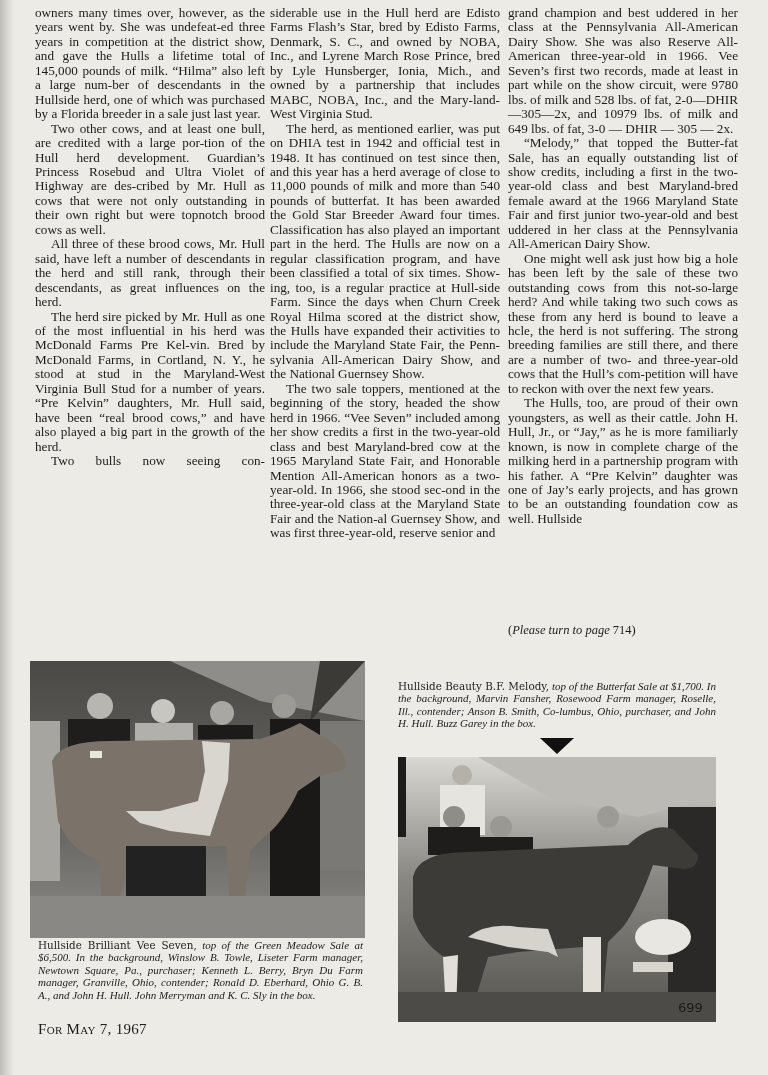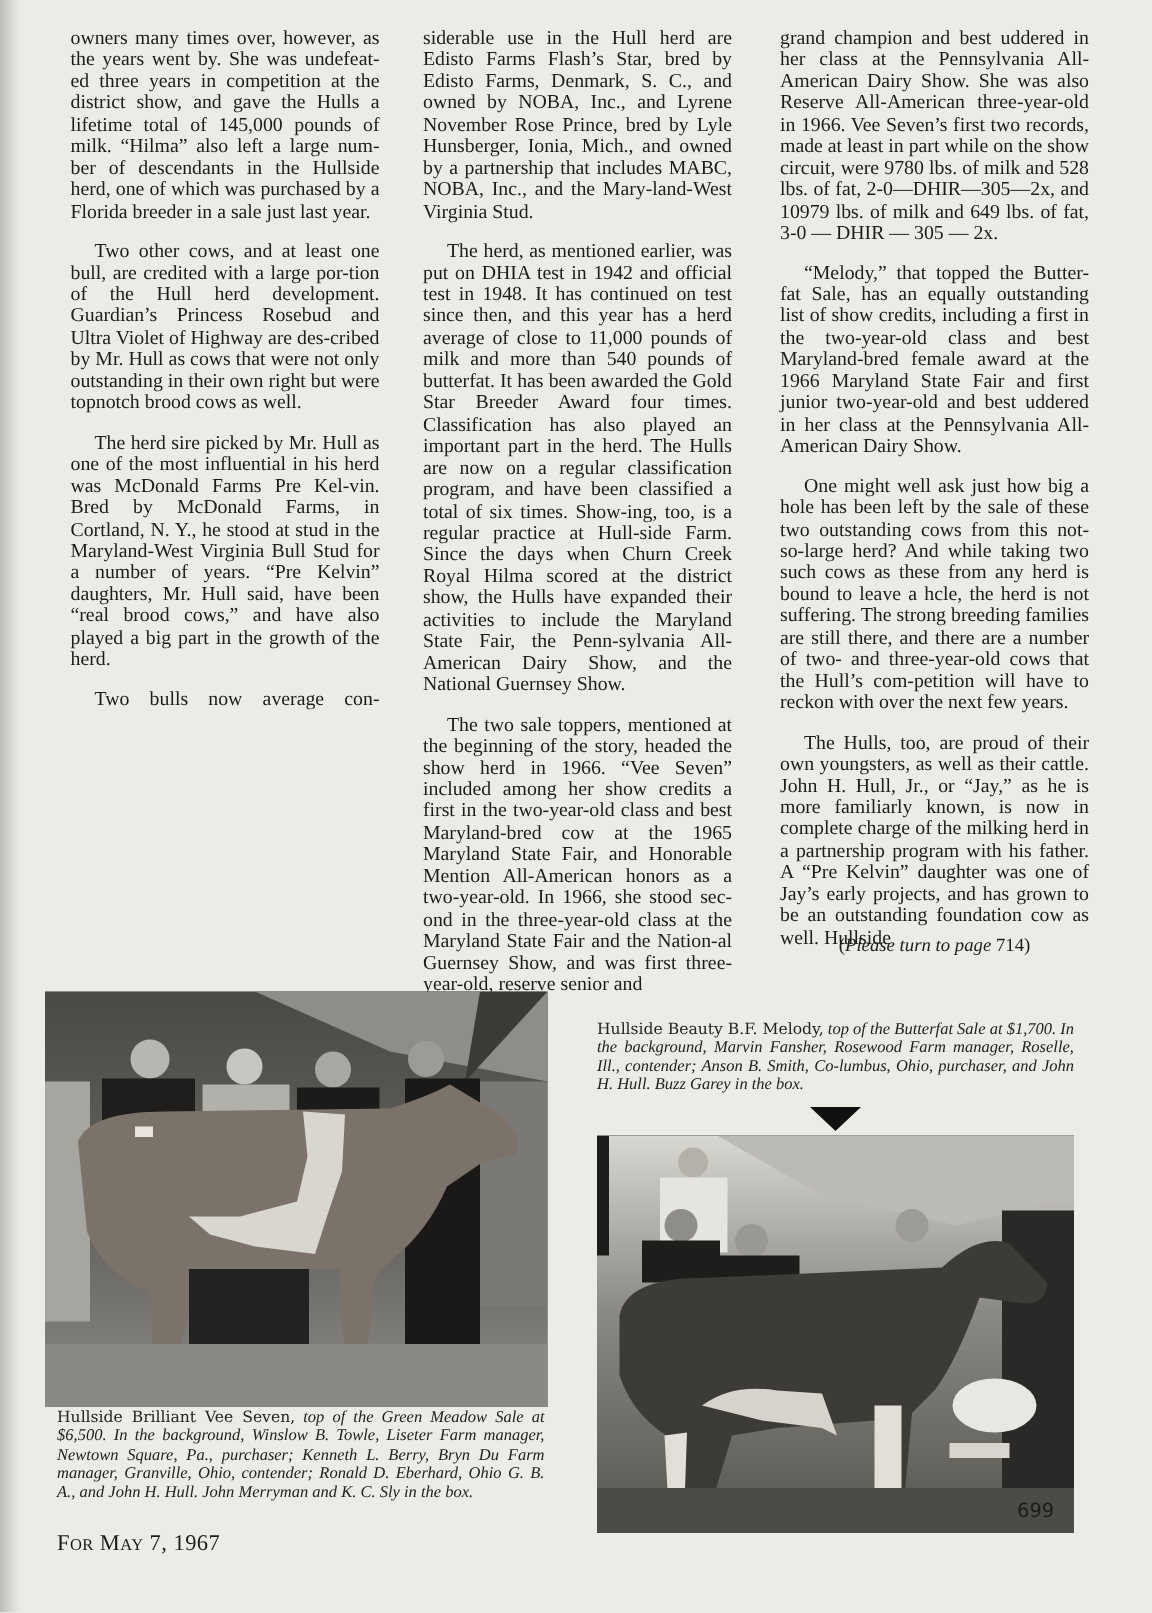--- a/index.html
+++ b/index.html
@@ -11,28 +11,28 @@
     }
     .page-edge {
       position: absolute; left: 0; top: 0; width: 14px; height: 1075px;
       background: linear-gradient(to right, #bdbcb8 0%, #d6d5d0 50%, #ecebe6 100%);
     }
     .col {
       position: absolute; top: 6px; width: 230px;
       font-size: 13.2px; line-height: 14.45px;
       text-align: justify; hyphens: manual;
     }
-    .col p { margin: 12px; text-indent: 0; }
+    .col p { margin: 0; text-indent: 0; }
     .col p.ind { text-indent: 16px; }
     #col1 { left: 35px; }
     #col2 { left: 270px; }
     #col3 { left: 508px; }
     .continued {
       position: absolute; left: 508px; top: 623px; width: 230px;
-      text-align: center; font-size: 12.5px;
+      font-size: 12.5px;
     }
     .continued i { font-style: italic; }
     .photo {
       position: absolute; overflow: hidden; background: #3a3a38;
     }
     #photo1 { left: 30px; top: 661px; width: 335px; height: 277px; }
     #photo2 { left: 398px; top: 757px; width: 318px; height: 265px; }
     .photo svg { display: block; width: 100%; height: 100%; }
     .caption {
       position: absolute; font-size: 11px; line-height: 12.4px;
@@ -56,26 +56,27 @@
     }
   </style>
 </head>
 <body>
 
 <div class="page-edge"></div>
 
 <div class="col" id="col1">
   <p>owners many times over, however, as the years went by. She was undefeat-ed three years in competition at the district show, and gave the Hulls a lifetime total of 145,000 pounds of milk. “Hilma” also left a large num-ber of descendants in the Hullside herd, one of which was purchased by a Florida breeder in a sale just last year.</p>
   <p class="ind">Two other cows, and at least one bull, are credited with a large por-tion of the Hull herd development. Guardian’s Princess Rosebud and Ultra Violet of Highway are des-cribed by Mr. Hull as cows that were not only outstanding in their own right but were topnotch brood cows as well.</p>
+  <p class="ind">All three of these brood cows, Mr. Hull said, have left a number of descendants in the herd and still rank, through their descendants, as great influences on the herd.</p>
   <p class="ind">The herd sire picked by Mr. Hull as one of the most influential in his herd was McDonald Farms Pre Kel-vin. Bred by McDonald Farms, in Cortland, N. Y., he stood at stud in the Maryland-West Virginia Bull Stud for a number of years. “Pre Kelvin” daughters, Mr. Hull said, have been “real brood cows,” and have also played a big part in the growth of the herd.</p>
-  <p class="ind" style="text-align-last: justify;">Two bulls now average con-</p>
+  <p class="ind" style="text-align-last: justify;">Two bulls now seeing con-</p>
 </div>
 
 <div class="col" id="col2">
-  <p>siderable use in the Hull herd are Edisto Farms Flash’s Star, bred by Edisto Farms, Denmark, S. C., and owned by NOBA, Inc., and Lyrene November Rose Prince, bred by Lyle Hunsberger, Ionia, Mich., and owned by a partnership that includes MABC, NOBA, Inc., and the Mary-land-West Virginia Stud.</p>
+  <p>siderable use in the Hull herd are Edisto Farms Flash’s Star, bred by Edisto Farms, Denmark, S. C., and owned by NOBA, Inc., and Lyrene March Rose Prince, bred by Lyle Hunsberger, Ionia, Mich., and owned by a partnership that includes MABC, NOBA, Inc., and the Mary-land-West Virginia Stud.</p>
   <p class="ind">The herd, as mentioned earlier, was put on DHIA test in 1942 and official test in 1948. It has continued on test since then, and this year has a herd average of close to 11,000 pounds of milk and more than 540 pounds of butterfat. It has been awarded the Gold Star Breeder Award four times. Classification has also played an important part in the herd. The Hulls are now on a regular classification program, and have been classified a total of six times. Show-ing, too, is a regular practice at Hull-side Farm. Since the days when Churn Creek Royal Hilma scored at the district show, the Hulls have expanded their activities to include the Maryland State Fair, the Penn-sylvania All-American Dairy Show, and the National Guernsey Show.</p>
   <p class="ind">The two sale toppers, mentioned at the beginning of the story, headed the show herd in 1966. “Vee Seven” included among her show credits a first in the two-year-old class and best Maryland-bred cow at the 1965 Maryland State Fair, and Honorable Mention All-American honors as a two-year-old. In 1966, she stood sec-ond in the three-year-old class at the Maryland State Fair and the Nation-al Guernsey Show, and was first three-year-old, reserve senior and</p>
 </div>
 
 <div class="col" id="col3">
   <p>grand champion and best uddered in her class at the Pennsylvania All-American Dairy Show. She was also Reserve All-American three-year-old in 1966. Vee Seven’s first two records, made at least in part while on the show circuit, were 9780 lbs. of milk and 528 lbs. of fat, 2-0—DHIR—305—2x, and 10979 lbs. of milk and 649 lbs. of fat, 3-0 — DHIR — 305 — 2x.</p>
   <p class="ind">“Melody,” that topped the Butter-fat Sale, has an equally outstanding list of show credits, including a first in the two-year-old class and best Maryland-bred female award at the 1966 Maryland State Fair and first junior two-year-old and best uddered in her class at the Pennsylvania All-American Dairy Show.</p>
   <p class="ind">One might well ask just how big a hole has been left by the sale of these two outstanding cows from this not-so-large herd? And while taking two such cows as these from any herd is bound to leave a hcle, the herd is not suffering. The strong breeding families are still there, and there are a number of two- and three-year-old cows that the Hull’s com-petition will have to reckon with over the next few years.</p>
   <p class="ind">The Hulls, too, are proud of their own youngsters, as well as their cattle. John H. Hull, Jr., or “Jay,” as he is more familiarly known, is now in complete charge of the milking herd in a partnership program with his father. A “Pre Kelvin” daughter was one of Jay’s early projects, and has grown to be an outstanding foundation cow as well. Hullside</p>
 </div>

